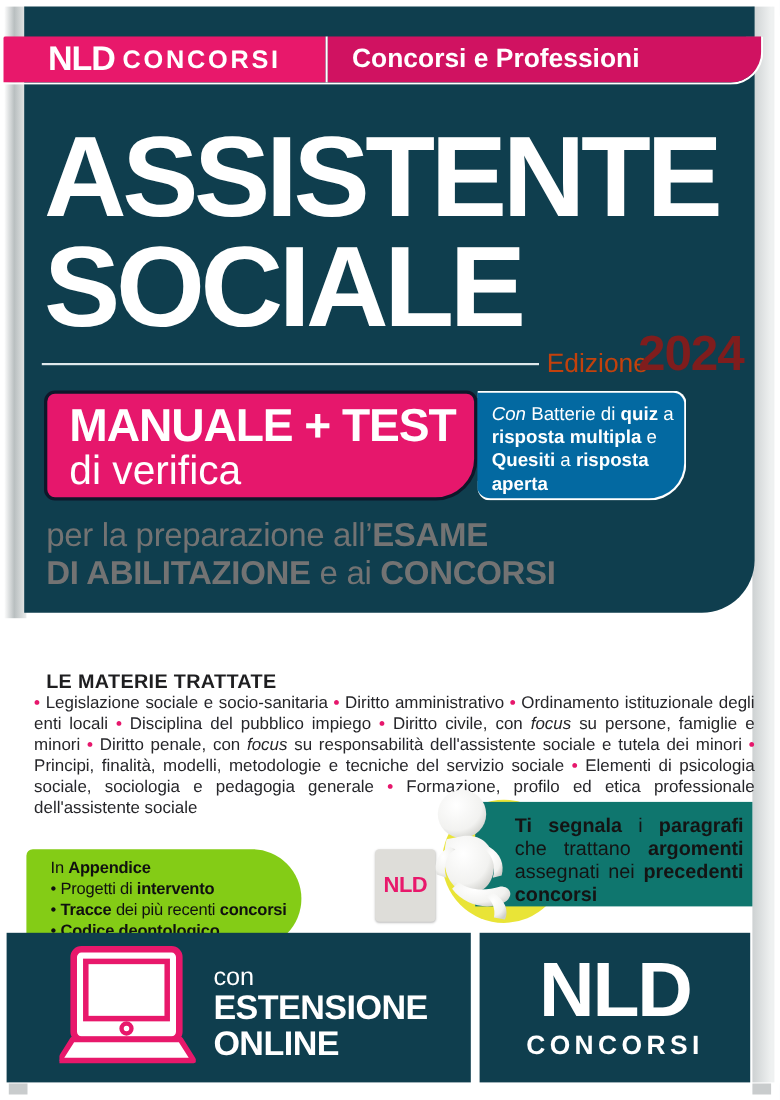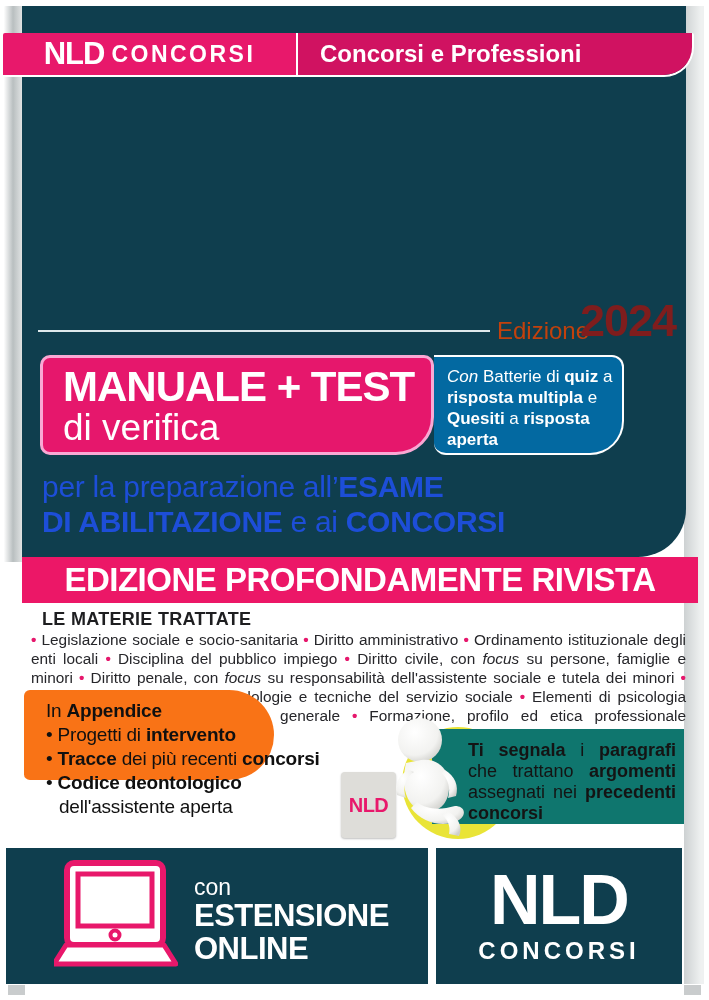--- a/index.html
+++ b/index.html
@@ -33,49 +33,49 @@
   .book-title{left:40px;top:112px;color:#ffffff;font-weight:800;font-size:104px;
     line-height:0.96;letter-spacing:-4px;}
 
   
   .ed-line{left:38px;top:330px;width:452px;height:2px;background:#dfe9ec;}
   .ed-label{left:497px;top:317px;color:#c2410c;font-size:24px;}
   .ed-year{left:580px;top:295px;color:#7f1d1d;font-size:45px;font-weight:800;letter-spacing:-1px;}
 
   
   .manuale-box{left:40px;top:355px;width:394px;height:100px;background:#e6176c;
-    border:3px solid #f9a8d4;border-radius:10px 10px 38px 10px;box-sizing:border-box;
+    border:3px solid #0f172a;border-radius:10px 10px 38px 10px;box-sizing:border-box;
     padding:8px 0 0 20px;color:#fff;}
   .manuale-h{font-size:42px;font-weight:800;letter-spacing:-1px;line-height:1.0;}
   .manuale-h b{font-weight:800;}
   .manuale-s{font-size:37px;font-weight:400;line-height:1.08;}
   .quiz-box{left:434px;top:355px;width:190px;height:100px;background:#0369a1;
     border:2px solid #ffffff;border-left:none;border-radius:0 12px 34px 12px;box-sizing:border-box;
     padding:9px 8px 0 13px;color:#fff;font-size:17px;line-height:1.24;}
 
   
-  .prep{left:42px;top:470px;color:#1d4ed8;font-size:30px;line-height:1.16;letter-spacing:-0.3px;}
+  .prep{left:42px;top:470px;color:#737373;font-size:30px;line-height:1.16;letter-spacing:-0.3px;}
   .prep b{font-weight:800;}
 
   
   .band{left:22px;top:557px;width:676px;height:46px;background:#ec1767;
     display:flex;align-items:center;justify-content:center;
     color:#fff;font-size:33px;font-weight:800;letter-spacing:-0.5px;}
 
   
   .topics-h{left:42px;top:609px;color:#1e1e20;font-size:18px;font-weight:800;letter-spacing:0.3px;}
   .topics-p{left:31px;top:630px;width:655px;color:#26262a;font-size:15.4px;line-height:1.235;
     text-align:justify;}
   .topics-p .blt{color:#e6176c;font-weight:700;}
   .topics-p i{font-style:italic;}
 
   
-  .appendix{left:24px;top:690px;width:250px;height:90px;background:#f97316;
+  .appendix{left:24px;top:772px;width:250px;height:90px;background:#84cc16;
     border-radius:6px 46px 46px 6px;box-sizing:border-box;padding:9px 0 0 22px;
-    color:#101010;font-size:19px;line-height:1.26;letter-spacing:-0.2px;}
+    color:#101010;font-size:15px;line-height:1.26;letter-spacing:-0.2px;}
   .appendix .blt{color:#101010;}
   .appendix .ln{white-space:nowrap;}
   .appendix .ln.indent{padding-left:13px;}
 
   
   .note-circle{left:402px;top:727px;width:112px;height:112px;border-radius:50%;background:#e9e437;}
   .note-box{left:432px;top:729px;width:252px;height:95px;background:#0f766e;box-sizing:border-box;
     padding:11px 8px 0 36px;color:#141414;font-size:18px;line-height:1.17;text-align:justify;}
   .nld-card{left:341px;top:772px;width:55px;height:66px;background:#deddd9;border-radius:4px;
     box-shadow:0 1px 2px rgba(0,0,0,.25);display:flex;align-items:center;justify-content:center;
@@ -111,37 +111,40 @@
     <div class="topbar-left">
       <span class="brand-nld">NLD</span>
       <span class="brand-conc">CONCORSI</span>
     </div>
     <div class="topbar-div"></div>
     <div class="topbar-right">
       <span class="series-txt">Concorsi e Professioni</span>
     </div>
   </div>
 
+  <div class="abs book-title">
+    <div>ASSISTENTE</div>
+    <div>SOCIALE</div>
+  </div>
 
   <div class="abs ed-line"></div>
   <div class="abs ed-label">Edizione</div>
   <div class="abs ed-year">2024</div>
 
   <div class="abs manuale-box">
     <div class="manuale-h"><b>MANUALE</b> + <b>TEST</b></div>
     <div class="manuale-s">di verifica</div>
   </div>
   <div class="abs quiz-box"><i>Con</i> Batterie di <b>quiz</b> a <b>risposta multipla</b> e <b>Quesiti</b> a <b>risposta aperta</b></div>
 
   <div class="abs prep">
     <div>per la preparazione all’<b>ESAME</b></div>
     <div><b>DI ABILITAZIONE</b> e ai <b>CONCORSI</b></div>
   </div>
 
-  <div class="abs band">EDIZIONE PROFONDAMENTE RIVISTA</div>
 
   <div class="abs topics-h">LE MATERIE TRATTATE</div>
   <div class="abs topics-p"><span class="blt">•</span> Legislazione sociale e socio-sanitaria <span class="blt">•</span> Diritto amministrativo <span class="blt">•</span> Ordinamento istituzionale degli enti locali <span class="blt">•</span> Disciplina del pubblico impiego <span class="blt">•</span> Diritto civile, con <i>focus</i> su persone, famiglie e minori <span class="blt">•</span> Diritto penale, con <i>focus</i> su responsabilità dell'assistente sociale e tutela dei minori <span class="blt">•</span> Principi, finalità, modelli, metodologie e tecniche del servizio sociale <span class="blt">•</span> Elementi di psicologia sociale, sociologia e pedagogia generale <span class="blt">•</span> Formazione, profilo ed etica professionale dell'assistente sociale</div>
 
   <div class="abs appendix">
     <div class="ln">In <b>Appendice</b></div>
     <div class="ln"><span class="blt">•</span> Progetti di <b>intervento</b></div>
     <div class="ln"><span class="blt">•</span> <b>Tracce</b> dei più recenti <b>concorsi</b></div>
     <div class="ln"><span class="blt">•</span> <b>Codice deontologico</b></div>
     <div class="ln indent">dell'assistente aperta</div>

